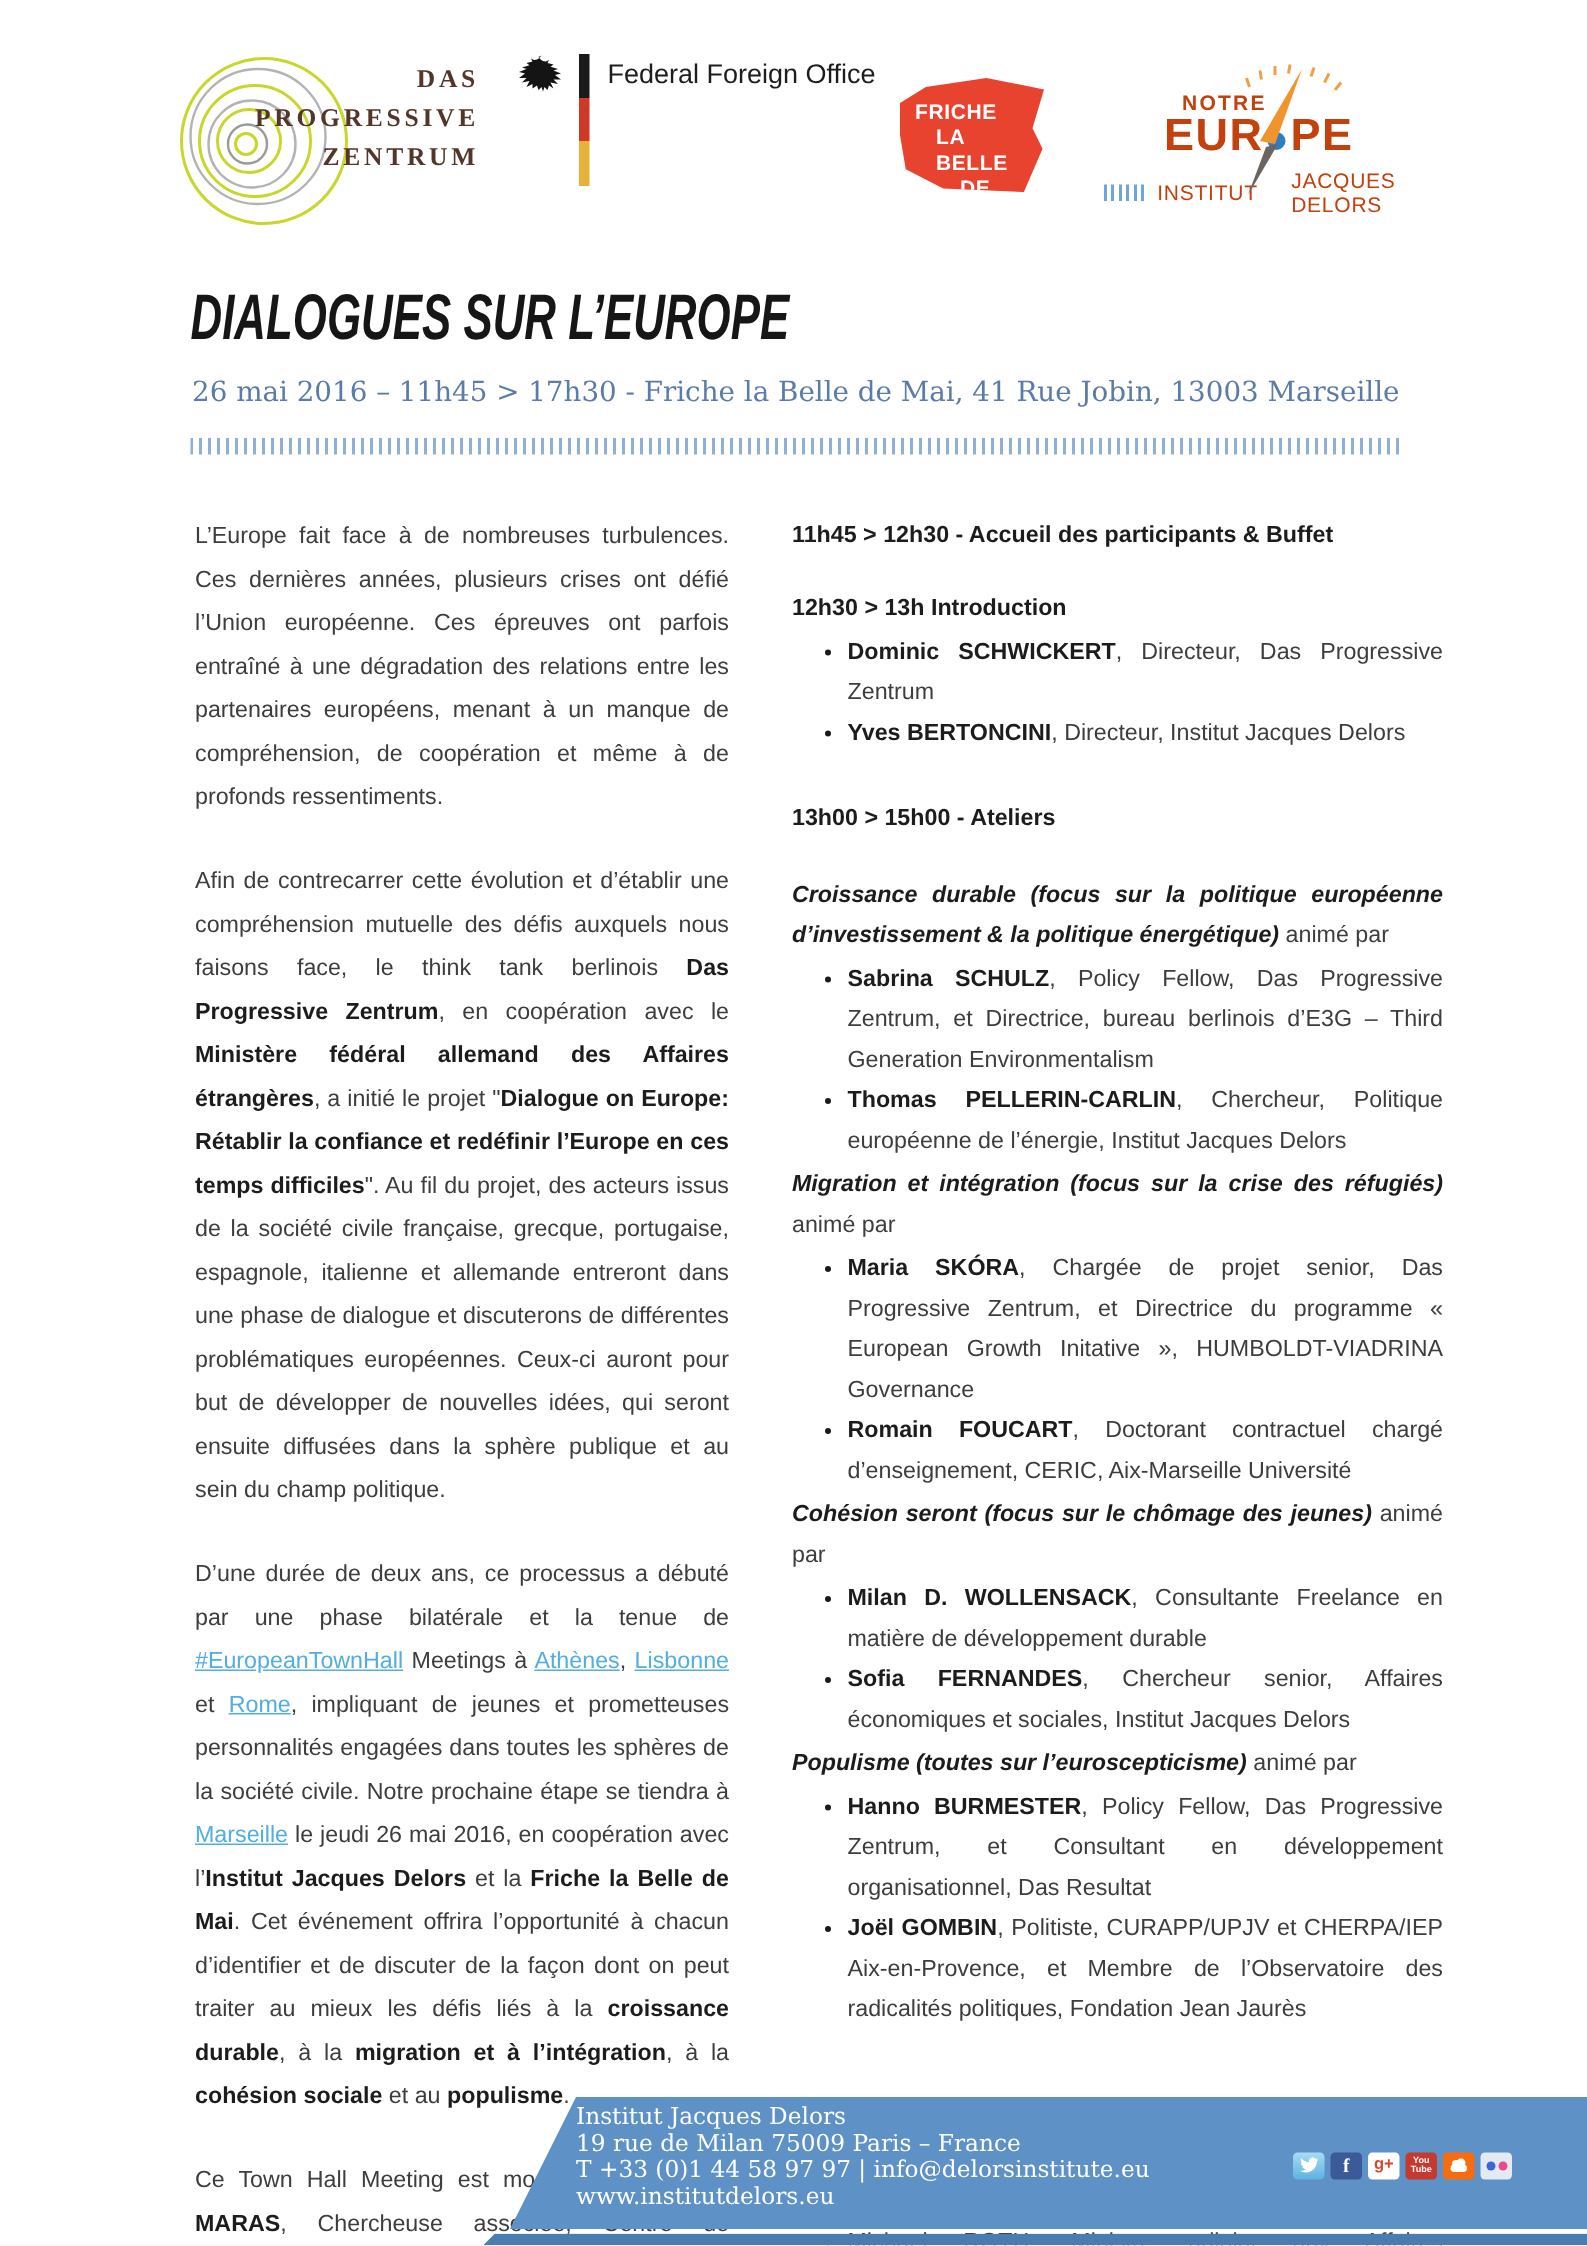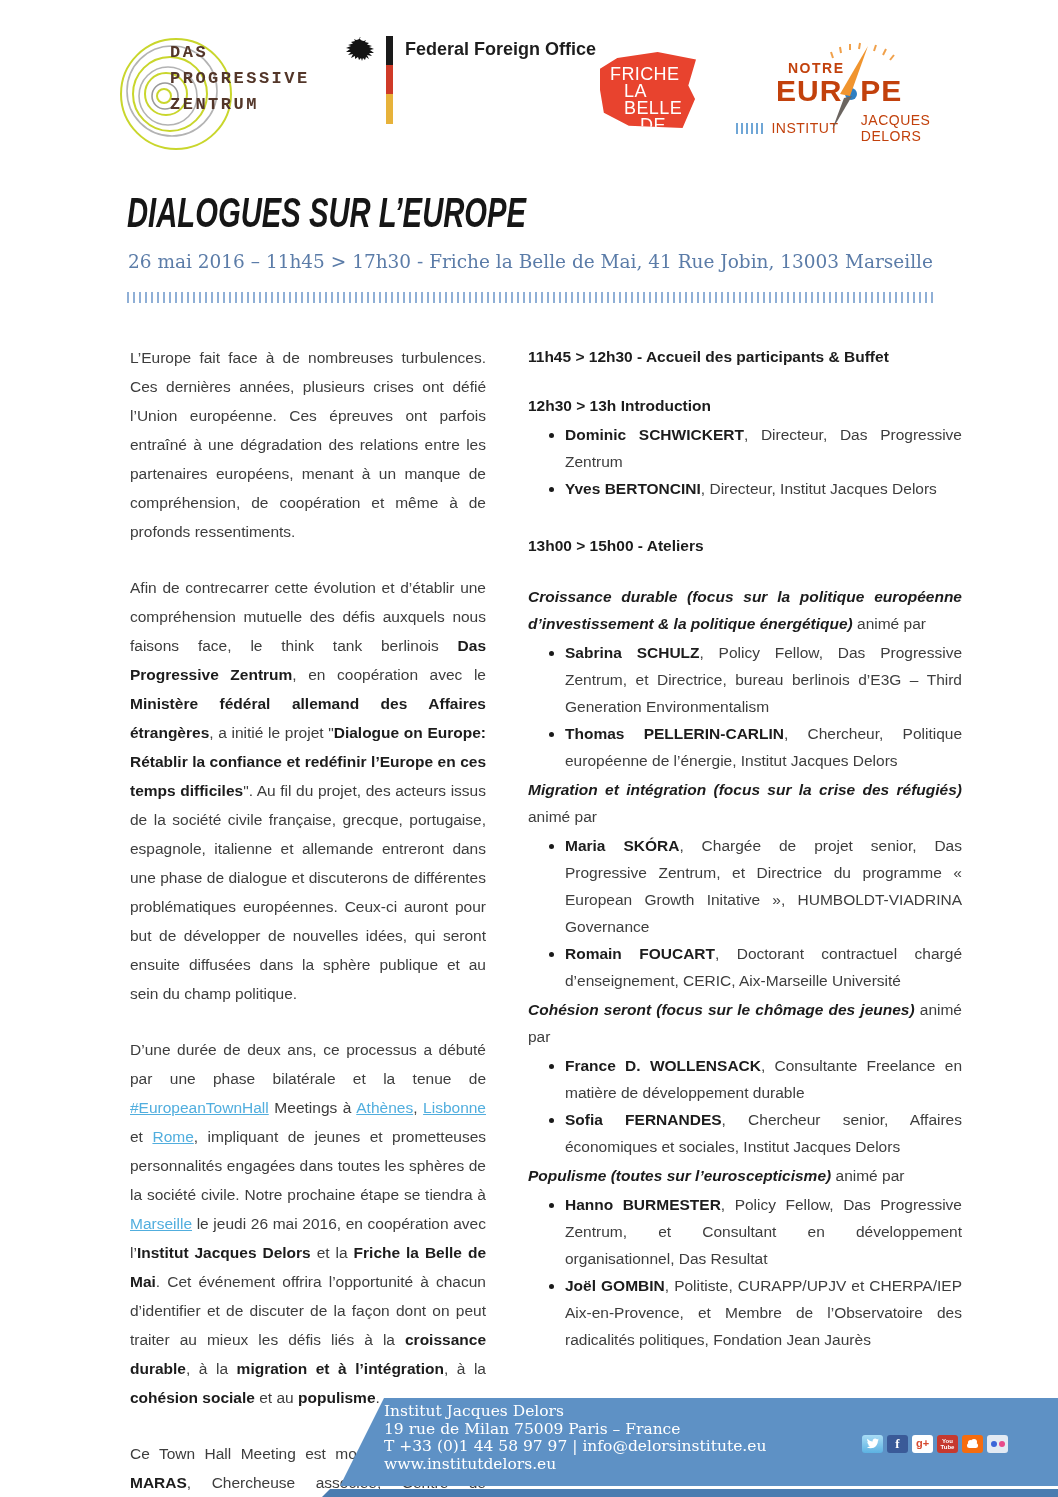--- a/index.html
+++ b/index.html
@@ -3,27 +3,27 @@
 <meta charset="utf-8">
 <style>
   * { margin:0; padding:0; box-sizing:border-box; }
   body { background:#e8e8e8; font-family:"Liberation Sans", sans-serif; }
   .page { position:relative; width:1058px; height:1497px; background:#fff; margin:0 auto; overflow:hidden; color:#3d3d3d; }
 
   
   .hdr { position:relative; height:168px; }
   .logo-dpz { position:absolute; left:118px; top:30px; width:235px; height:130px; }
   .logo-dpz svg { position:absolute; left:0; top:0; }
-  .dpz-text { position:absolute; left:52px; top:10px; font-family:Liberation Mono, monospace; font-weight:bold; color:#533629; font-size:17px; letter-spacing:2.5px; line-height:26px; }
-  .logo-ffo { position:absolute; left:344px; top:36px; display:flex;font-weight:bold; }
+  .dpz-text { position:absolute; left:52px; top:10px; font-family:Liberation Serif, serif; font-weight:bold; color:#533629; font-size:17px; letter-spacing:2.5px; line-height:26px;text-align:right; }
+  .logo-ffo { position:absolute; left:344px; top:36px; display:flex; }
   .ffo-stripe { width:7px; height:88px; margin-left:8px; background:linear-gradient(#1a1a1a 0 33%, #cf3a28 33% 66%, #e7b23a 66% 100%); }
   .ffo-label { margin-left:12px; margin-top:3px; font-size:18px; color:#1d1d1d; }
   .logo-friche { position:absolute; left:600px; top:52px; width:96px; height:76px; background:#e8432e;
     clip-path:polygon(0% 22%, 18% 8%, 60% 0%, 100% 10%, 92% 44%, 99% 62%, 86% 100%, 30% 97%, 4% 80%, 0% 50%);
-    color:#fff; font-weight:normal; font-size:18px; line-height:17px; padding:14px 8px 0 10px; letter-spacing:.4px; }
+    color:#fff; font-weight:bold; font-size:14px; line-height:17px; padding:14px 8px 0 10px; letter-spacing:.4px; }
   .friche-l2 { margin-left:14px; } .friche-l3 { margin-left:30px; }
   .logo-ne { position:absolute; left:736px; top:38px; width:224px; height:90px; color:#c2410c; }
   .ne-notre { position:absolute; left:52px; top:22px; font-weight:bold; font-size:14px; letter-spacing:1.5px; }
   .ne-main { position:absolute; left:40px; top:36px; font-weight:bold; font-size:30px; letter-spacing:1px; display:flex; align-items:center; }
   .ne-dot { display:inline-block; width:12px; height:12px; border-radius:50%; background:#2e7fc2; margin:6px 3px 0 3px; }
   .ne-sub { position:absolute; left:0px; top:74px; font-weight:normal; font-size:14px; letter-spacing:.5px; display:flex; align-items:center; gap:6px; }
   .ne-ticks { display:inline-block; width:40px; height:11px; background:repeating-linear-gradient(to right,#6fa6d6 0 2px, transparent 2px 5px); }
   .ne-gap { display:inline-block; width:14px; }
   .ne-needles { position:absolute; left:0; top:0; pointer-events:none; }
 
@@ -171,21 +171,21 @@
       <div class="blk" style="margin-top:2px">
         <p class="sched-title"><span class="bi">Migration et intégration (focus sur la crise des réfugiés)</span><span> animé par</span></p>
         <ul class="sched-list">
           <li><span class="b">Maria SKÓRA</span><span>, Chargée de projet senior, Das Progressive Zentrum, et Directrice du programme « European Growth Initative », HUMBOLDT-VIADRINA Governance</span></li>
           <li><span class="b">Romain FOUCART</span><span>, Doctorant contractuel chargé d’enseignement, CERIC, Aix-Marseille Université</span></li>
         </ul>
       </div>
       <div class="blk" style="margin-top:2px">
         <p class="sched-title"><span class="bi">Cohésion seront (focus sur le chômage des jeunes)</span><span> animé par</span></p>
         <ul class="sched-list">
-          <li><span class="b">France D. WOLLENSACK</span><span>, Consultante Freelance en matière de développement durable</span></li>
+          <li><span class="b">Milan D. WOLLENSACK</span><span>, Consultante Freelance en matière de développement durable</span></li>
           <li><span class="b">Sofia FERNANDES</span><span>, Chercheur senior, Affaires économiques et sociales, Institut Jacques Delors</span></li>
         </ul>
       </div>
       <div class="blk" style="margin-top:2px">
         <p class="sched-title"><span class="bi">Populisme (toutes sur l’euroscepticisme)</span><span> animé par</span></p>
         <ul class="sched-list">
           <li><span class="b">Hanno BURMESTER</span><span>, Policy Fellow, Das Progressive Zentrum, et Consultant en développement organisationnel, Das Resultat</span></li>
           <li><span class="b">Joël GOMBIN</span><span>, Politiste, CURAPP/UPJV et CHERPA/IEP Aix-en-Provence, et Membre de l’Observatoire des radicalités politiques, Fondation Jean Jaurès</span></li>
         </ul>
       </div>

